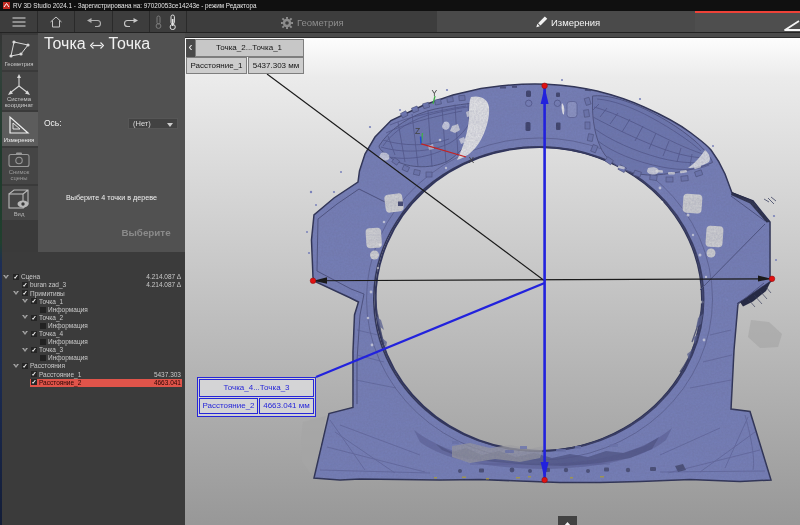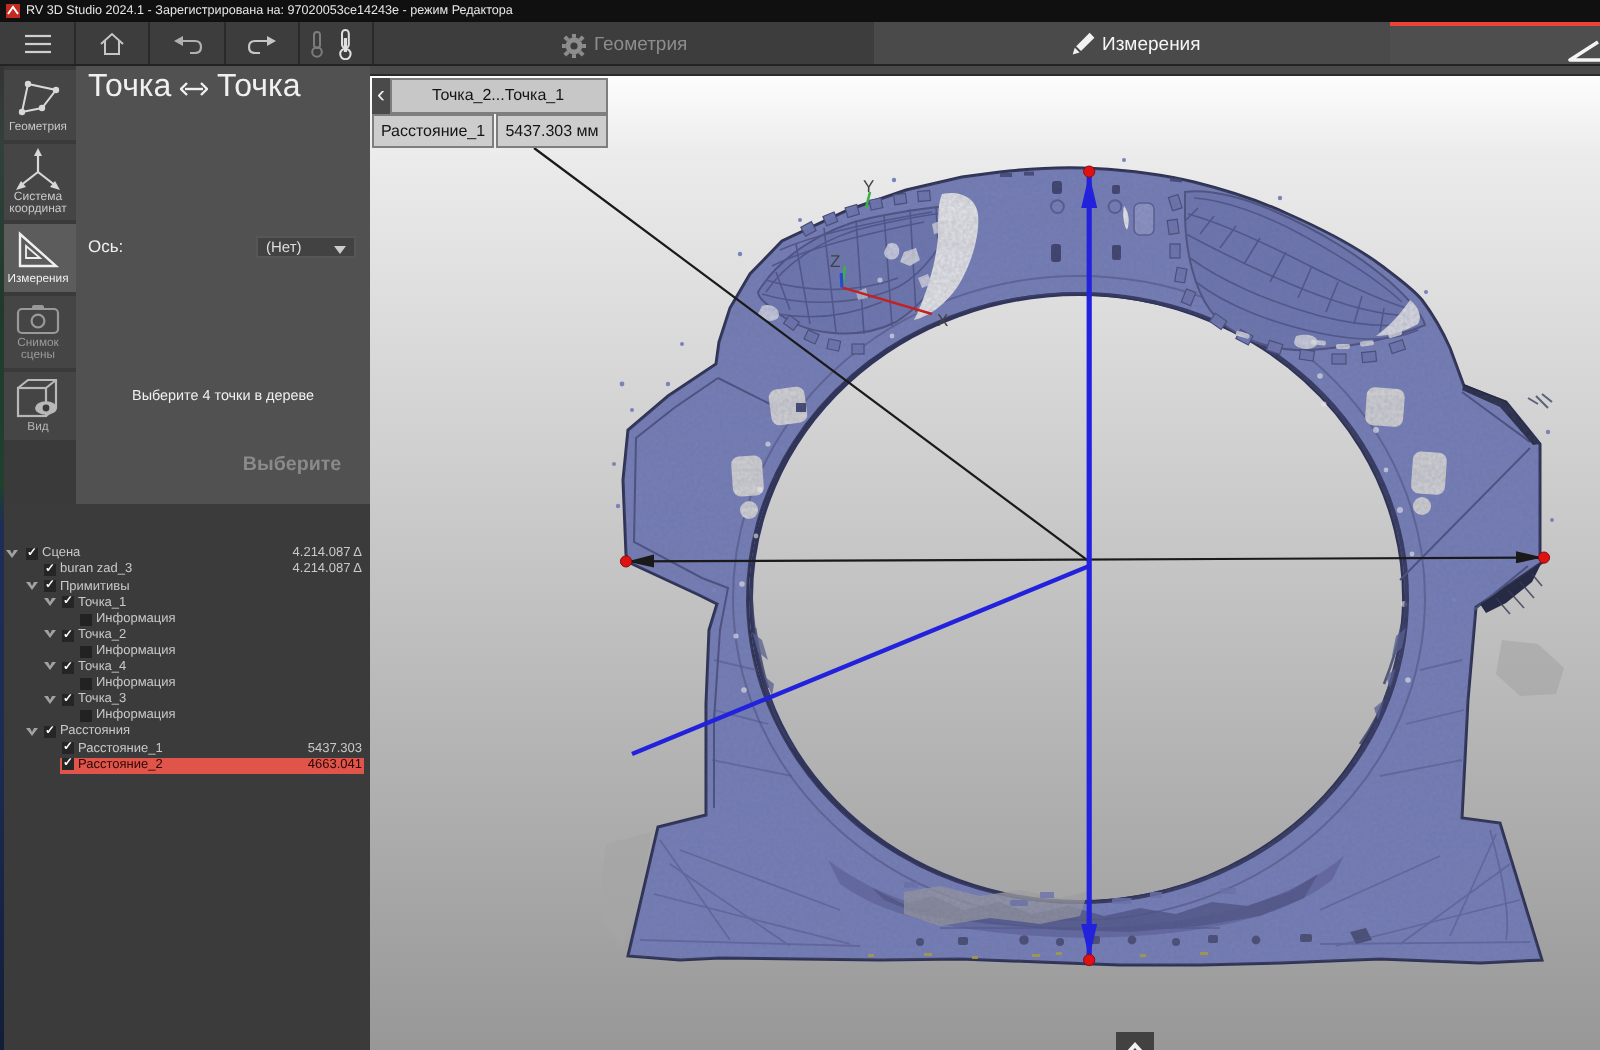--- a/index.html
+++ b/index.html
@@ -590,20 +590,25 @@
       </g>
     </svg>
 
     <div class="mlabel" style="left:0.5px;top:6px">
       <div class="mcell" style="left:0;top:0;width:10px;height:18px;background:#4a4a4a;border-color:#4a4a4a;color:#eee;font-size:12px;line-height:15px">‹</div>
       <div class="mcell" style="left:9px;top:0;width:109px;height:18px;line-height:16px;background:#c7c7c7">Точка_2...Точка_1</div>
       <div class="mcell" style="left:0.5px;top:18px;width:61px;height:17px;line-height:15px">Расстояние_1</div>
       <div class="mcell" style="left:62.5px;top:18px;width:56px;height:17px;line-height:15px">5437.303 мм</div>
     </div>
 
+    <div id="lbl2" class="mlabel" style="left:12px;top:344px;width:119px;height:40px">
+      <div class="mcell" style="left:1px;top:1px;width:115px;height:18px;line-height:16px">Точка_4...Точка_3</div>
+      <div class="mcell" style="left:1px;top:20px;width:59px;height:16px;line-height:14px">Расстояние_2</div>
+      <div class="mcell" style="left:61px;top:20px;width:55px;height:16px;line-height:14px">4663.041 мм</div>
+    </div>
 
     <div id="upbtn" class="abs" style="left:373px;top:483px;width:19px;height:9px;background:#424242">
       <svg width="19" height="9" viewBox="0 0 19 9">
           <path d="M5 7.5 L9.5 2.5 L14 7.5" stroke="#f2f2f2" stroke-width="2" fill="none"></path>
         </svg>
     </div>
   </div>
 
   <div id="sliver" class="abs"></div>
 </div>

